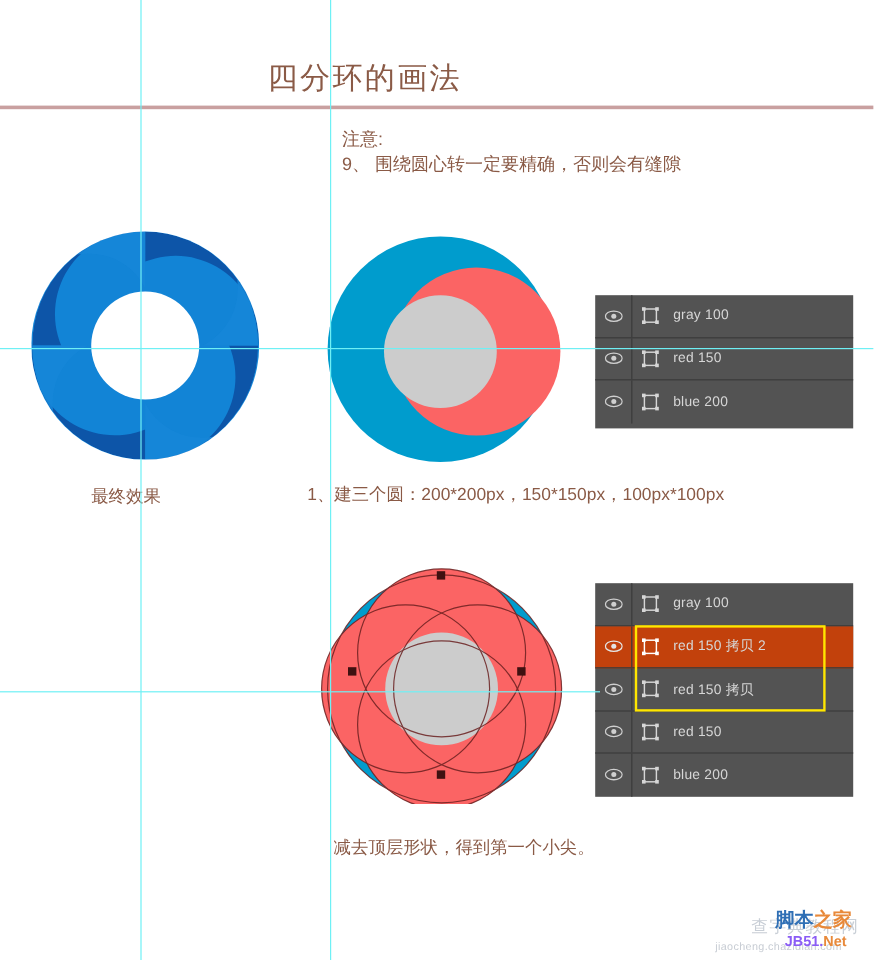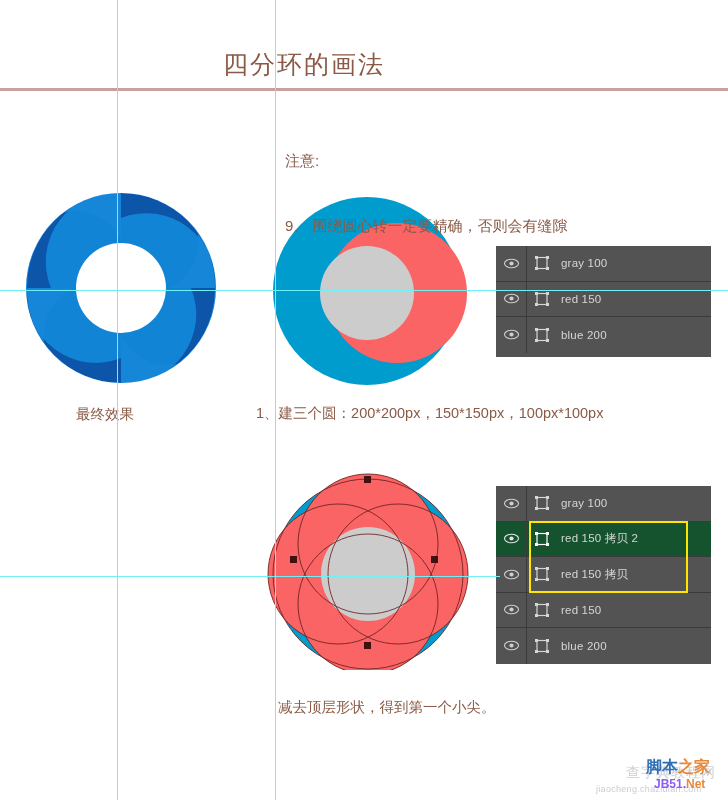--- a/index.html
+++ b/index.html
@@ -62,21 +62,21 @@
   .notes {
     position: absolute;
     left: 285px;
     top: 106px;
     color: #8a5a46;
     font-size: 15px;
     line-height: 21px;
     z-index: 20;
     white-space: nowrap;
   }
-  .notes div { white-space: nowrap; margin-top: 44px; }
+  .notes div { white-space: nowrap; }
 
   .cap {
     position: absolute;
     color: #8a5a46;
     font-size: 14.5px;
     line-height: 22px;
     z-index: 20;
   }
   .cap-final {
     left: 76px;
@@ -141,21 +141,21 @@
   }
   .layer-row {
     position: relative;
     display: flex;
     align-items: center;
     height: 35.5px;
     border-bottom: 1px solid #3b3b3b;
     box-sizing: border-box;
   }
   .layer-row:last-child { border-bottom: none; }
-  .layer-row.selected { background: #14532d; }
+  .layer-row.selected { background: #c2410c; }
 
   .eye-cell {
     width: 31px;
     min-width: 31px;
     height: 100%;
     display: flex;
     align-items: center;
     justify-content: center;
     border-right: 1px solid #3b3b3b;
     box-sizing: border-box;

